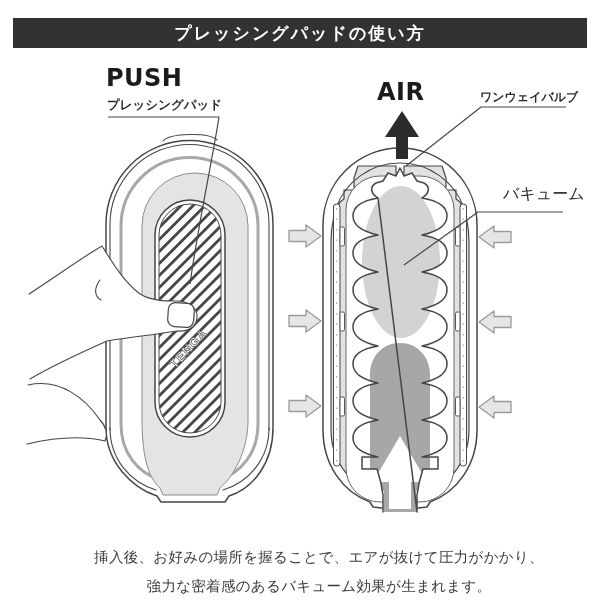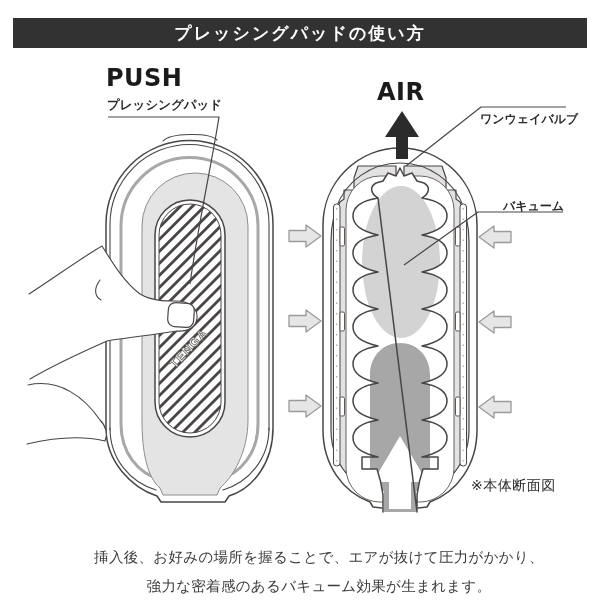--- a/index.html
+++ b/index.html
@@ -27,22 +27,22 @@
   .header-bar{
     position:absolute;left:13px;top:18px;width:574px;height:30px;
     background:var(--header-bg,#323232);color:var(--header-fg,#fff);
     display:flex;align-items:center;justify-content:center;
     font-size:17px;font-weight:700;letter-spacing:2px;
   }
   .lbl{position:absolute;color:#2a2a2a;white-space:nowrap;}
   .push  {left:106px;top:64px;font-size:24px;font-weight:700;color:#1b1b1b;letter-spacing:.5px;}
   .padlbl{left:107px;top:97px;font-size:12.5px;font-weight:700;}
   .air   {left:377px;top:78px;font-size:24px;font-weight:700;color:#1b1b1b;letter-spacing:.5px;text-align:center;}
-  .valve {left:480px;top:89px;font-size:12px;font-weight:700;margin-top:22px;}
-  .vacuum{left:503px;top:198px;font-size:12px;font-weight:700;}
+  .valve {left:480px;top:89px;font-size:12px;font-weight:700;}
+  .vacuum{left:503px;top:184px;font-size:16px;font-weight:400;}
   .caption{left:471px;top:477px;font-size:14px;font-weight:500;letter-spacing:.5px;}
   .footer{
     position:absolute;left:0;top:543px;width:600px;text-align:center;
     font-size:14.5px;line-height:29px;font-weight:500;color:var(--text,#3a3a3a);letter-spacing:.3px;padding-left:19px;
   }
 </style>
 </head>
 <body>
 
 <div class="canvas">
@@ -164,19 +164,18 @@
   <div class="header-bar">
     <span>プレッシングパッドの使い方</span>
   </div>
 
   <div class="lbl padlbl">プレッシングパッド</div>
   <div class="lbl push">PUSH</div>
 
   <div class="lbl air">AIR</div>
   <div class="lbl valve">ワンウェイバルブ</div>
   <div class="lbl vacuum">バキューム</div>
-  <div class="lbl caption">※本体断面図</div>
 
   <div class="footer">
     <div>挿入後、お好みの場所を握ることで、エアが抜けて圧力がかかり、</div>
     <div>強力な密着感のあるバキューム効果が生まれます。</div>
   </div>
 </div>
 
 </body></html>

